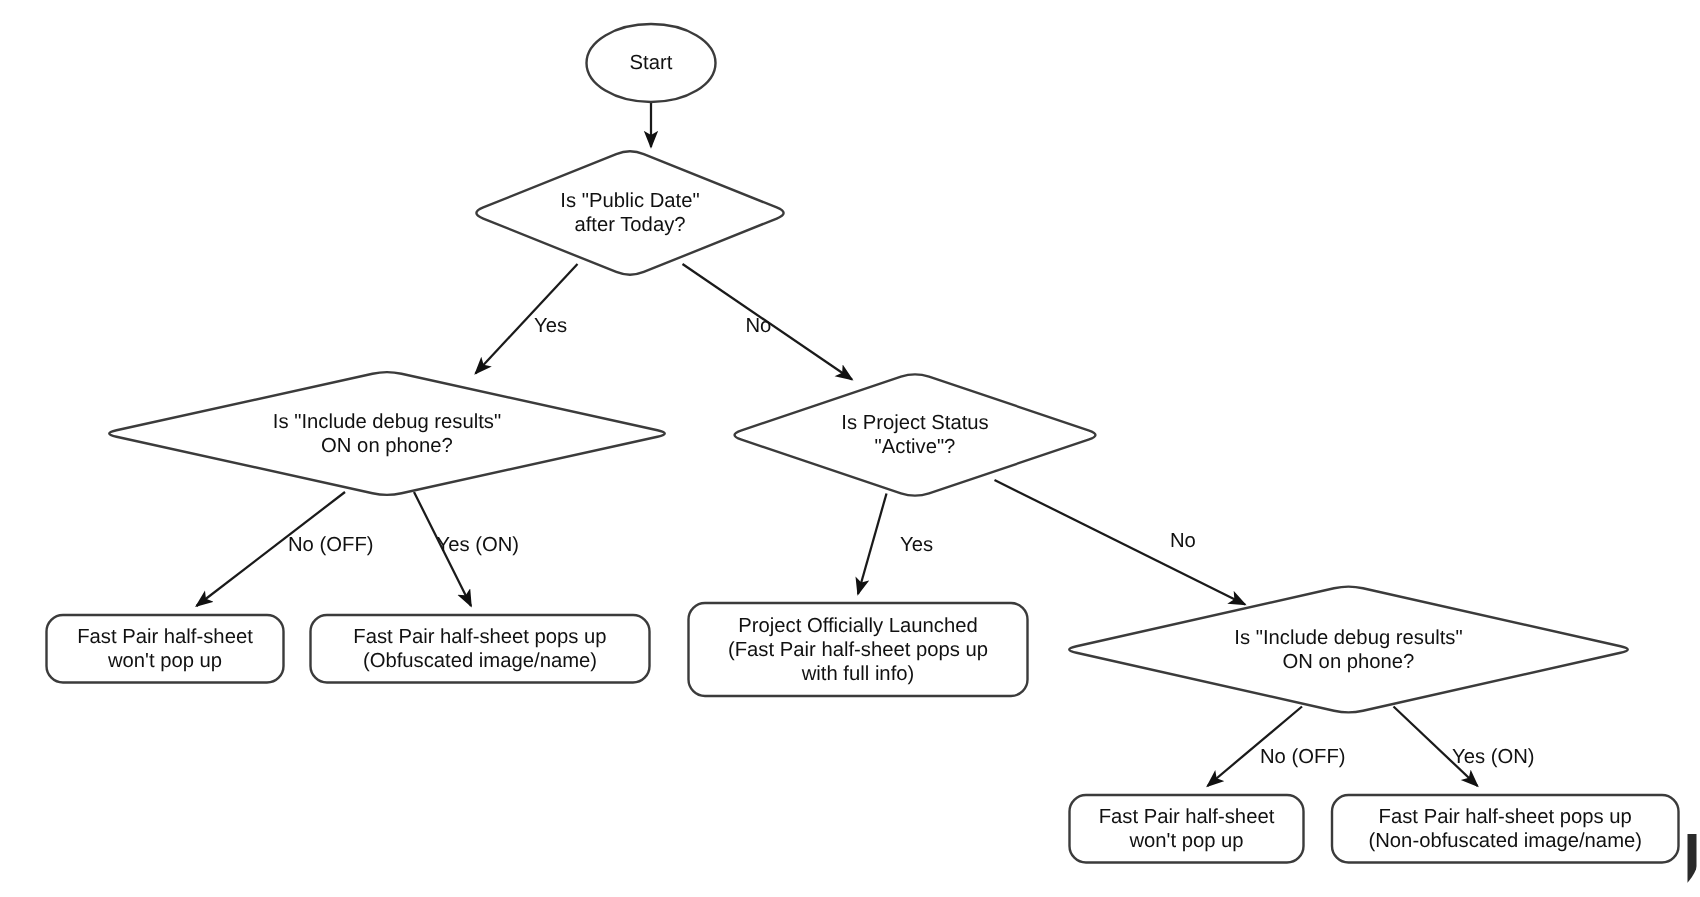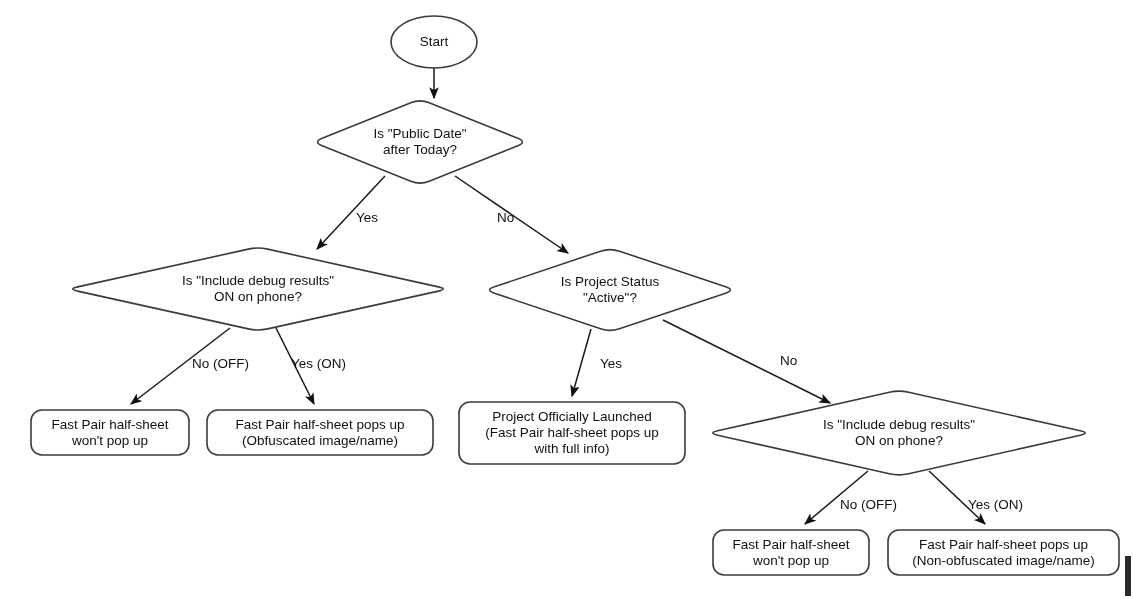--- a/index.html
+++ b/index.html
@@ -7,20 +7,21 @@
     padding: 0;
     background: #ffffff;
   }
   #canvas {
     position: relative;
     width: 1133px;
     height: 598px;
     background: #ffffff;
     font-family: "Liberation Sans", sans-serif;
     overflow: hidden;
+    border-radius: 30px;
   }
   #flow-svg {
     position: absolute;
     top: 0;
     left: 0;
     width: 1133px;
     height: 598px;
   }
   .node-shape {
     fill: #ffffff;

